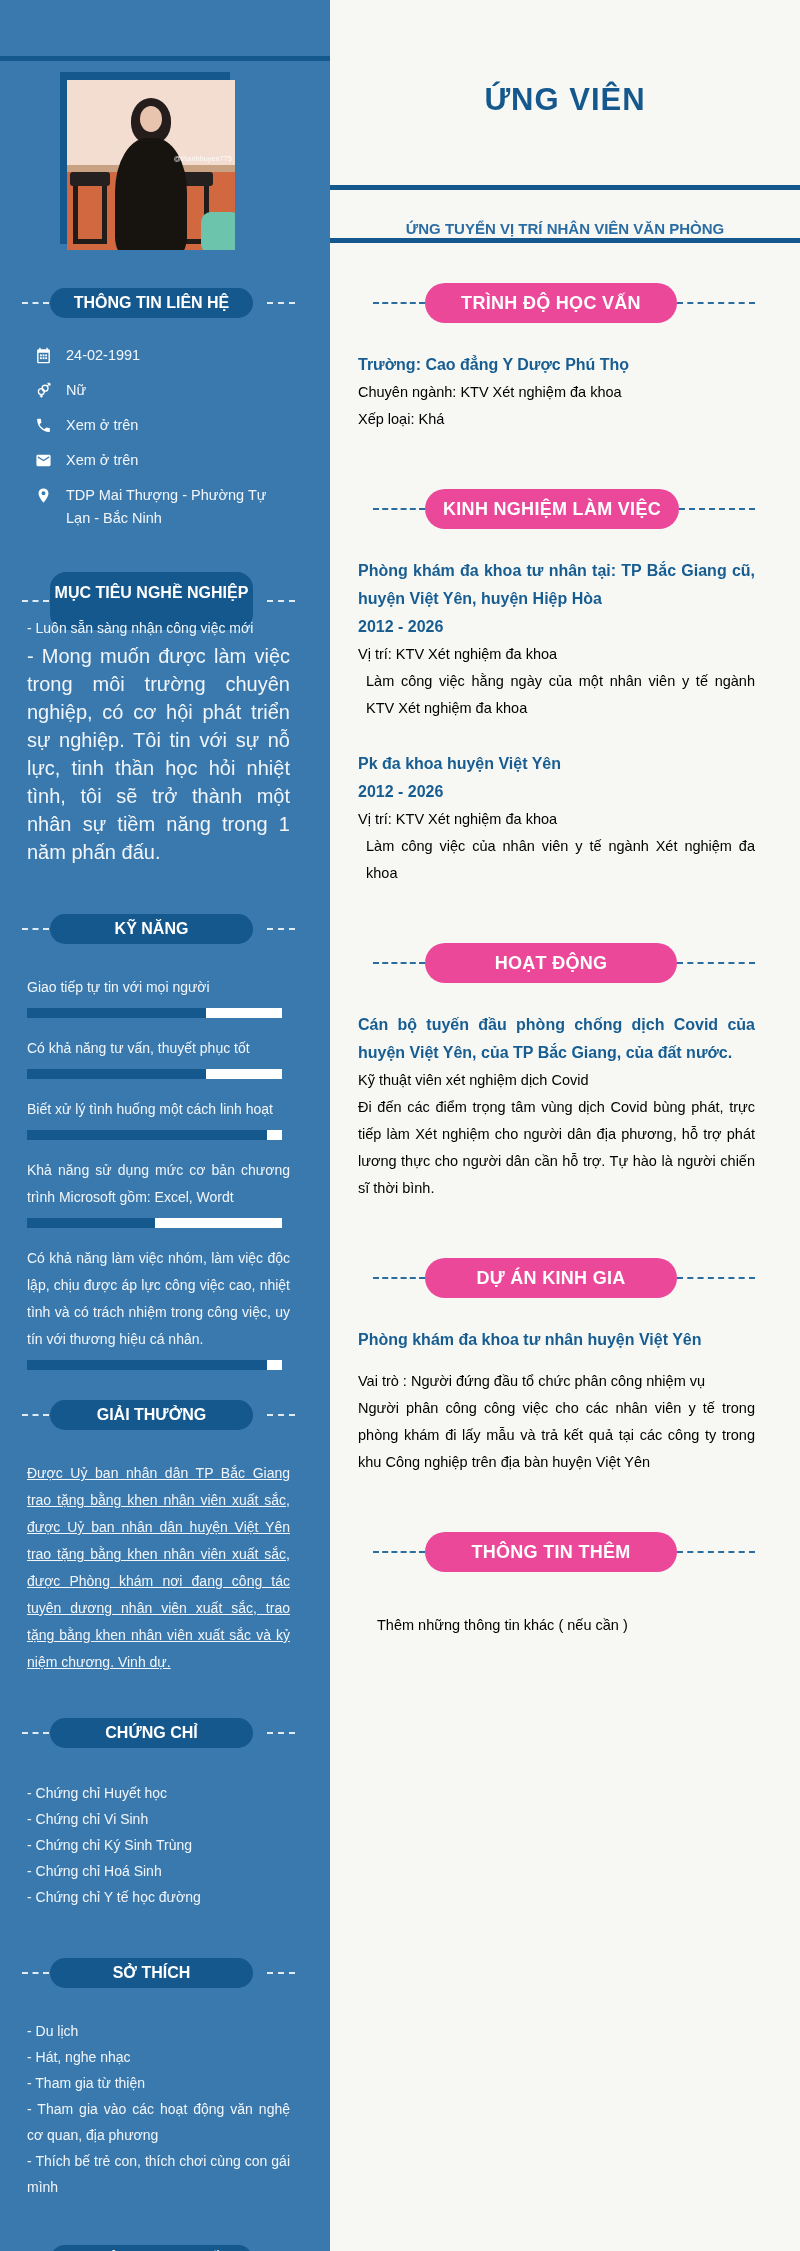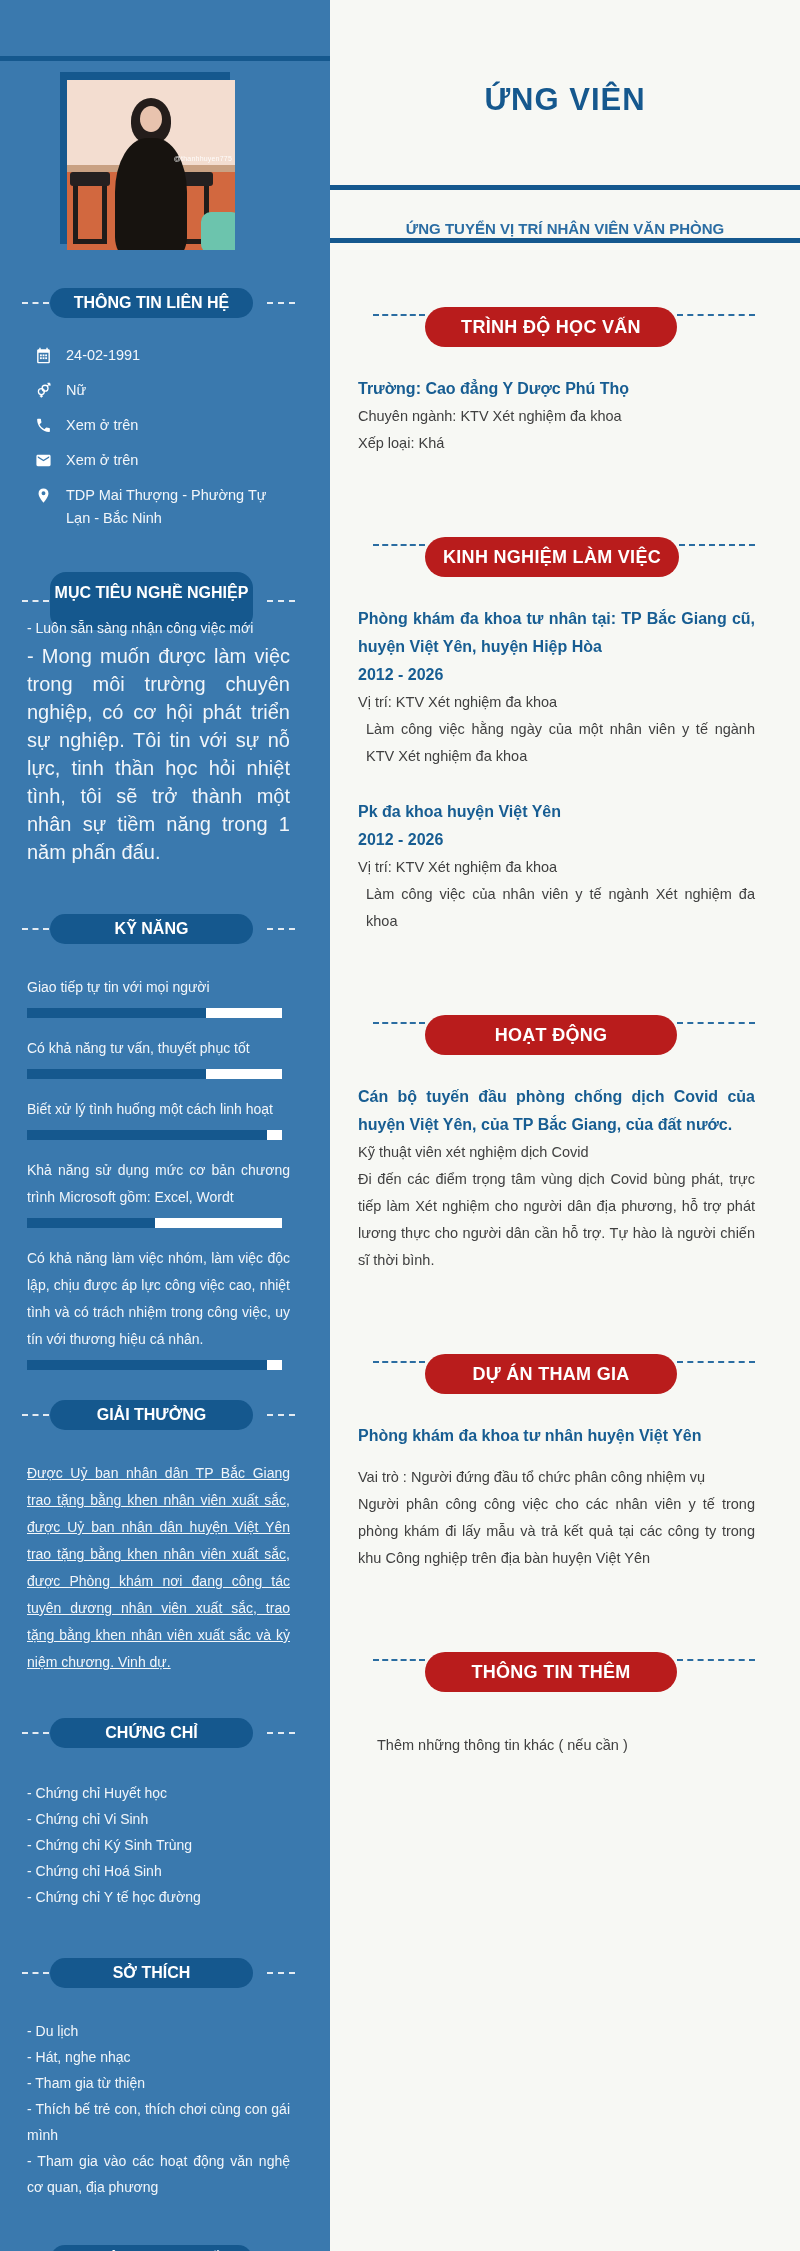--- a/index.html
+++ b/index.html
@@ -86,27 +86,27 @@
   .name { font-size:31px; font-weight:bold; color:#15588e; letter-spacing:1px;text-align:right; }
   .subtitle-band { margin-top:30px; border-bottom:5px solid #15588e; text-align:center; }
   .subtitle { display:inline-block; font-size:15px; font-weight:bold; color:#2b6da3; line-height:18px; margin-bottom:-1px; }
 
   .m-head { display:flex; align-items:center; padding:0 45px 0 43px; }
   .m-dash { border-top:2px dashed #2a6da1; }
   .m-dash.left { width:52px; }
   .m-dash.right { flex:1; }
   .m-pill {
     min-width:252px; height:40px; padding:0 18px;
-    background:#b91c1c; color:#ffffff; border-radius:20px;
+    background:#ec4899; color:#ffffff; border-radius:20px;
     display:flex; align-items:center; justify-content:center;
-    font-size:18px; font-weight:bold; letter-spacing:.3px;margin-top:24px;
+    font-size:18px; font-weight:bold; letter-spacing:.3px;
   }
 
   .m-body { padding:0 45px 0 47px; }
-  .m-text { font-size:14.5px; line-height:27px; color:#404040; }
+  .m-text { font-size:14.5px; line-height:27px; color:#000000; }
   .m-text.justify { text-align:justify; }
   .blue-bold { font-size:16px; font-weight:bold; color:#175d92; line-height:28px; text-align:justify; }
   .indent { padding-left:8px; }
   .gray { color:#a2a9af; }
 
   .mt-28 { margin-top:28px;padding-left:28px; }
   .mt-40 { margin-top:40px; }
   .mt-56 { margin-top:56px; }
   .job + .job { margin-top:28px; }
 </style>
@@ -268,22 +268,22 @@
     <div class="s-head" style="margin-top:48px">
       <span class="s-dash"></span>
       <span class="s-pill">SỞ THÍCH</span>
       <span class="s-dash right"></span>
     </div>
     <div class="s-body" style="margin-top:30px">
       <ul class="s-list">
         <li>- Du lịch</li>
         <li>- Hát, nghe nhạc</li>
         <li>- Tham gia từ thiện</li>
+        <li>- Tham gia vào các hoạt động văn nghệ cơ quan, địa phương</li>
         <li>- Thích bế trẻ con, thích chơi cùng con gái mình</li>
-        <li>- Tham gia vào các hoạt động văn nghệ cơ quan, địa phương</li>
       </ul>
     </div>
 
     <div class="s-head" style="margin-top:45px">
       <span class="s-dash"></span>
       <span class="s-pill">NGƯỜI THAM CHIẾU</span>
       <span class="s-dash right"></span>
     </div>
     <div class="s-body" style="margin-top:30px">
       <div class="s-text">Bố mẹ, các chị em trong gia đình, bạn bè, đồng nghiệp</div>
@@ -337,21 +337,21 @@
       <span class="m-dash right"></span>
     </div>
     <div class="m-body mt-28">
       <div class="blue-bold">Cán bộ tuyến đầu phòng chống dịch Covid của huyện Việt Yên, của TP Bắc Giang, của đất nước.</div>
       <div class="m-text">Kỹ thuật viên xét nghiệm dịch Covid</div>
       <div class="m-text justify">Đi đến các điểm trọng tâm vùng dịch Covid bùng phát, trực tiếp làm Xét nghiệm cho người dân địa phương, hỗ trợ phát lương thực cho người dân cần hỗ trợ. Tự hào là người chiến sĩ thời bình.</div>
     </div>
 
     <div class="m-head mt-56">
       <span class="m-dash left"></span>
-      <span class="m-pill">DỰ ÁN THAM GIA</span>
+      <span class="m-pill">DỰ ÁN KINH GIA</span>
       <span class="m-dash right"></span>
     </div>
     <div class="m-body mt-28">
       <div class="blue-bold">Phòng khám đa khoa tư nhân huyện Việt Yên</div>
       <div class="m-text" style="margin-top:14px">Vai trò : Người đứng đầu tổ chức phân công nhiệm vụ</div>
       <div class="m-text justify">Người phân công công việc cho các nhân viên y tế trong phòng khám đi lấy mẫu và trả kết quả tại các công ty trong khu Công nghiệp trên địa bàn huyện Việt Yên</div>
     </div>
 
     <div class="m-head mt-56">
       <span class="m-dash left"></span>

